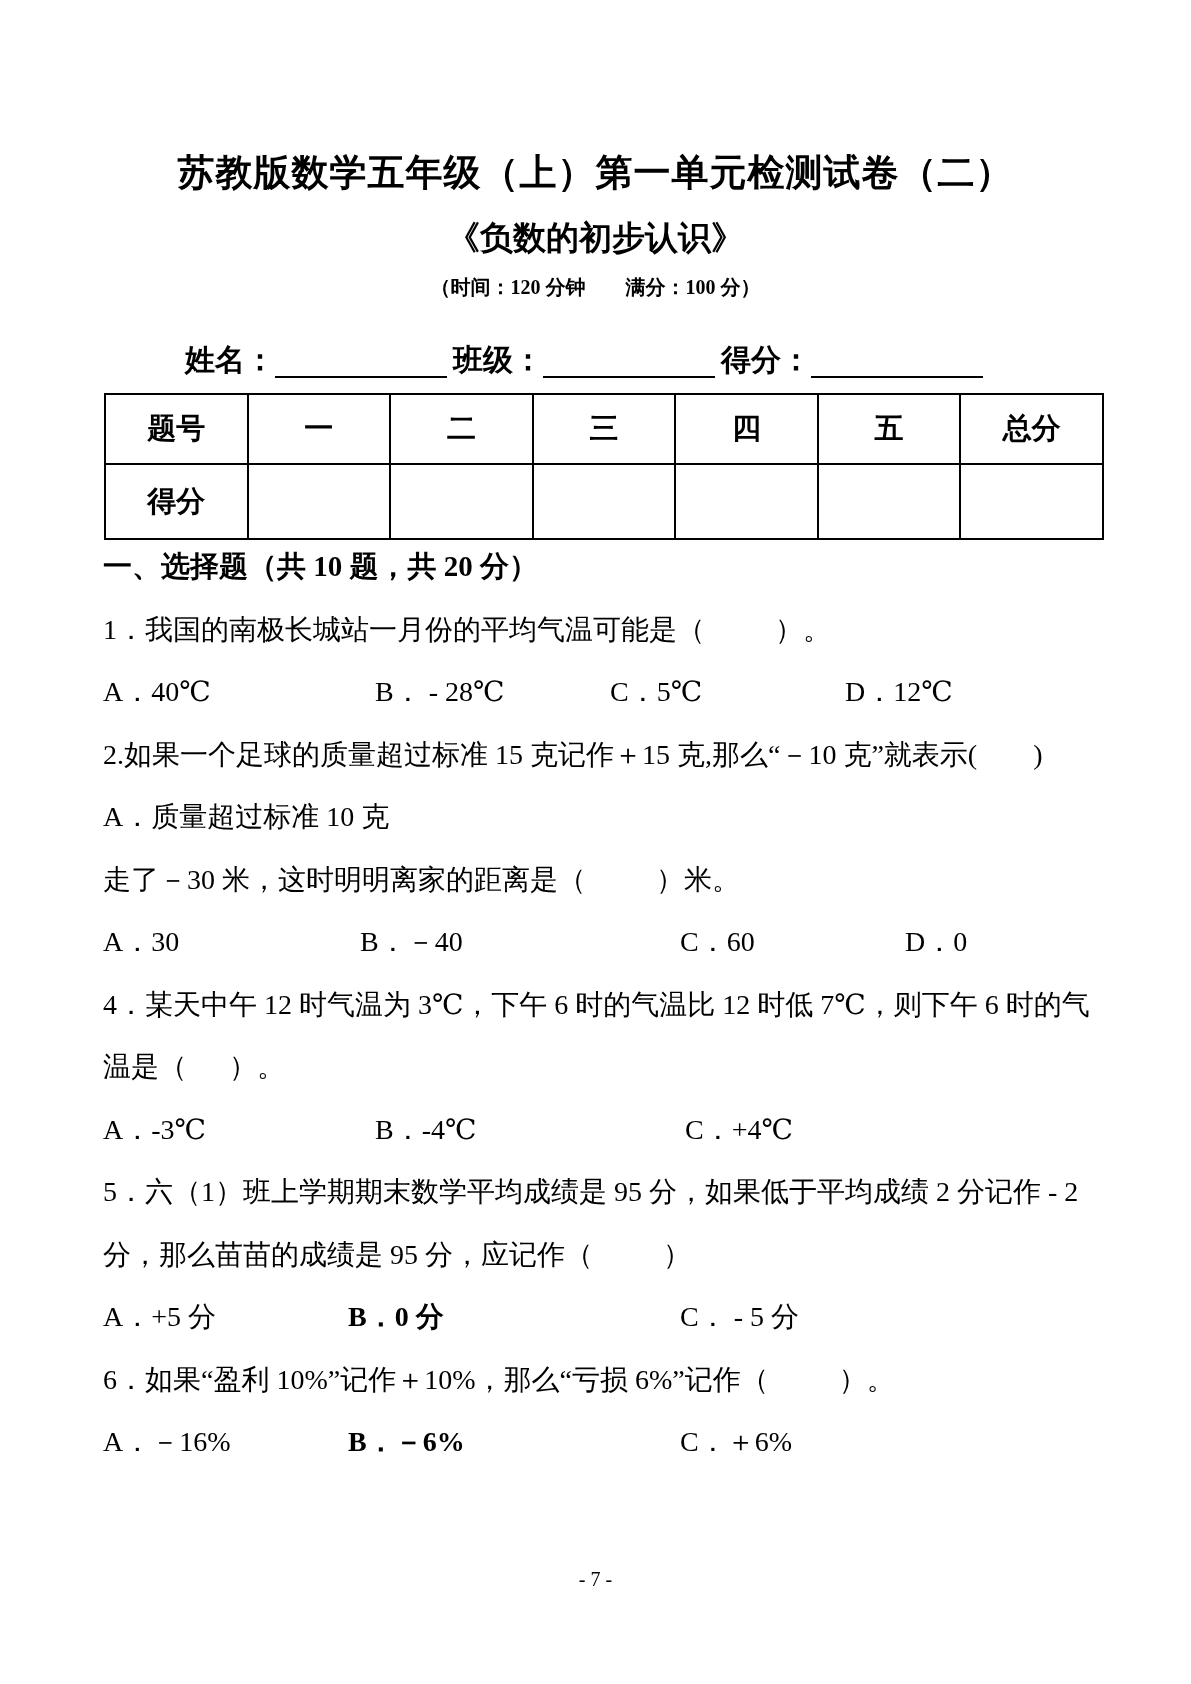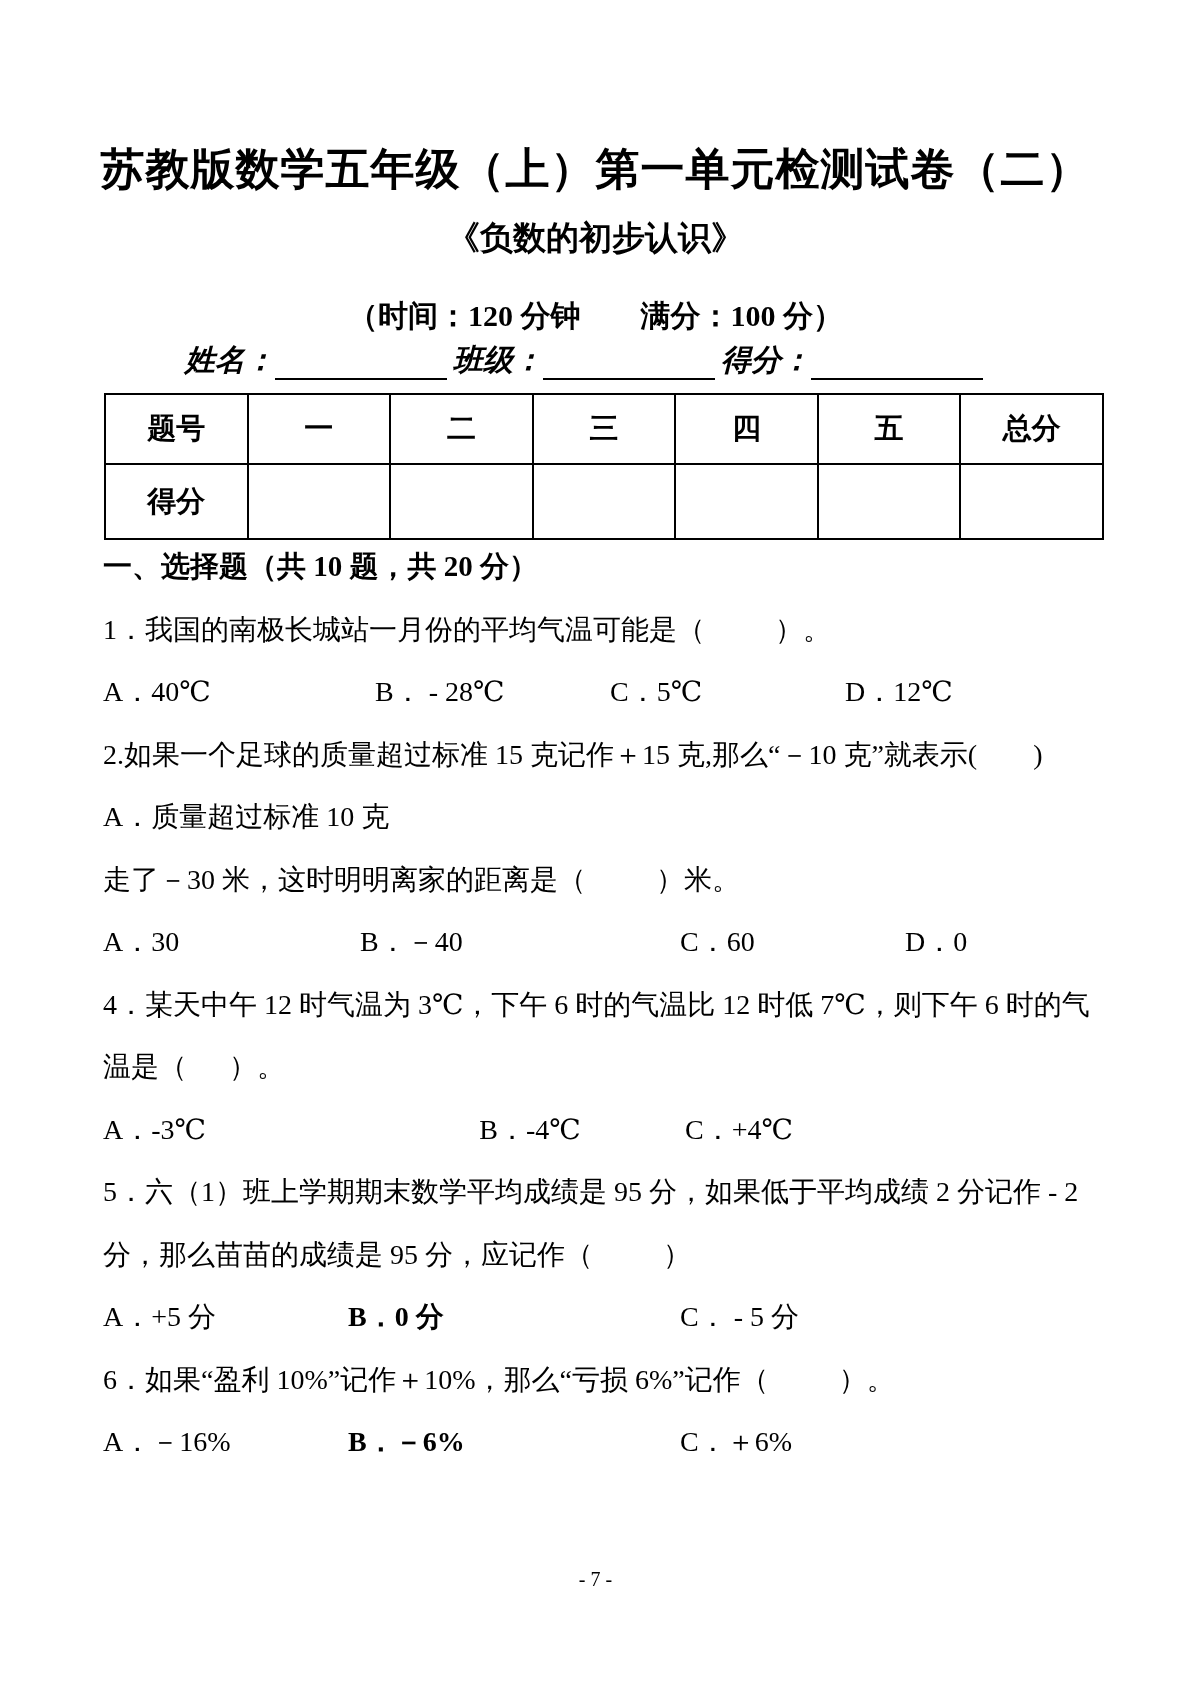--- a/index.html
+++ b/index.html
@@ -12,48 +12,47 @@
     width: 1191px;
     height: 1684px;
     font-family: "Liberation Serif", "DejaVu Serif", serif;
     color: #000000;
     overflow: hidden;
   }
   .abs { position: absolute; }
   .centered { left: 0; right: 0; text-align: center; }
 
   .doc-title {
-    top: 140px;
-    font-size: 44px;
+    top: 148px;
+    font-size: 37px;
     font-weight: bold;
     letter-spacing: 1px;
     white-space: pre;
   }
   .doc-subtitle {
     top: 216px;
     font-size: 33px;
     font-weight: bold;
     white-space: pre;
   }
   .doc-meta {
-    top: 296px;
-    font-size: 30px;
+    top: 274px;
+    font-size: 20px;
     font-weight: bold;
     white-space: pre;
   }
 
   .student-line {
     top: 340px;
     left: 185px;
     display: flex;
-    align-items: center;
+    align-items: flex-start;
     font-size: 30px;
     font-weight: bold;
     white-space: pre;
-    font-style: italic;
   }
   .blank-line {
     display: inline-block;
     width: 172px;
     height: 36px;
     border-bottom: 2px solid #000;
     margin-right: 6px;
   }
 
   table.score-table {
@@ -91,21 +90,21 @@
   .section-heading {
     font-weight: bold;
     font-size: 29px;
   }
   .opt { display: inline-block; white-space: pre; }
   .w245 { width: 245px; }
   .w257 { width: 257px; }
   .w272 { width: 272px; }
   .w225 { width: 225px; }
   .w235 { width: 235px; }
-  .w310 { width: 310px; text-align: center; }
+  .w310 { width: 310px; }
   .w320 { width: 320px; }
   .w332 { width: 332px; font-weight: bold; }
   .w557 { width: 557px; }
 
   .page-footer {
     top: 1568px;
     font-size: 20px;
     white-space: pre;
   }
 </style>

